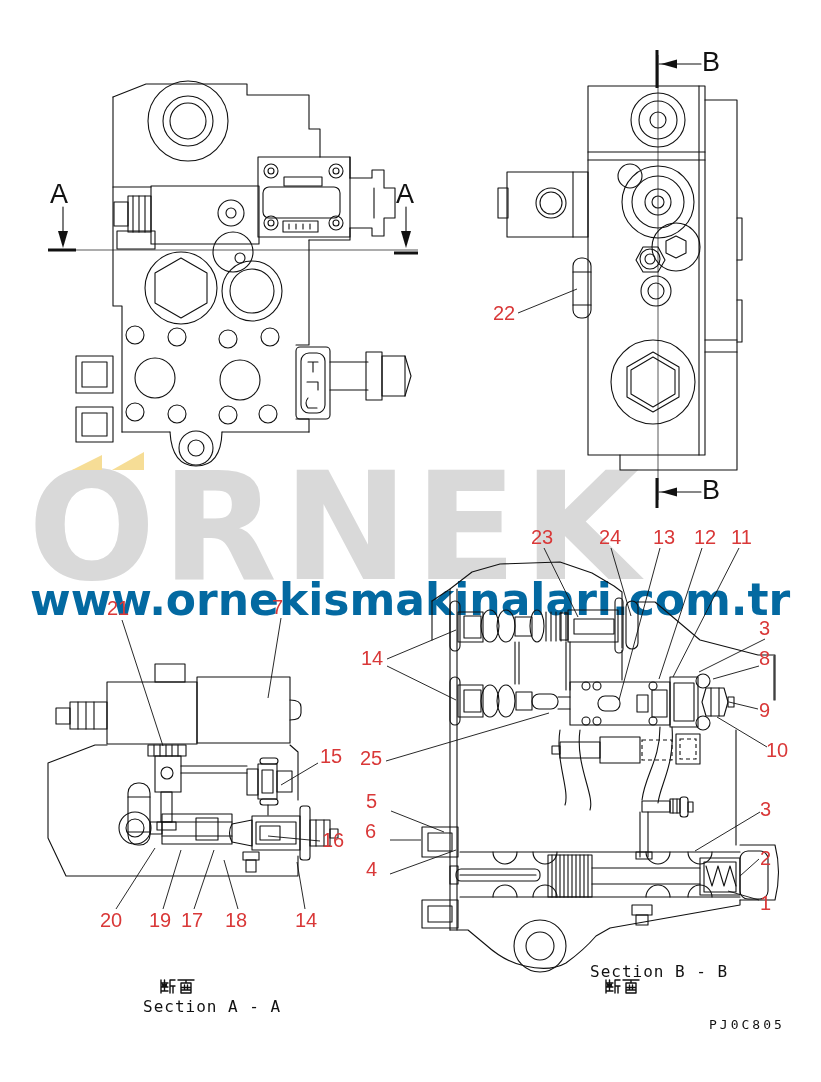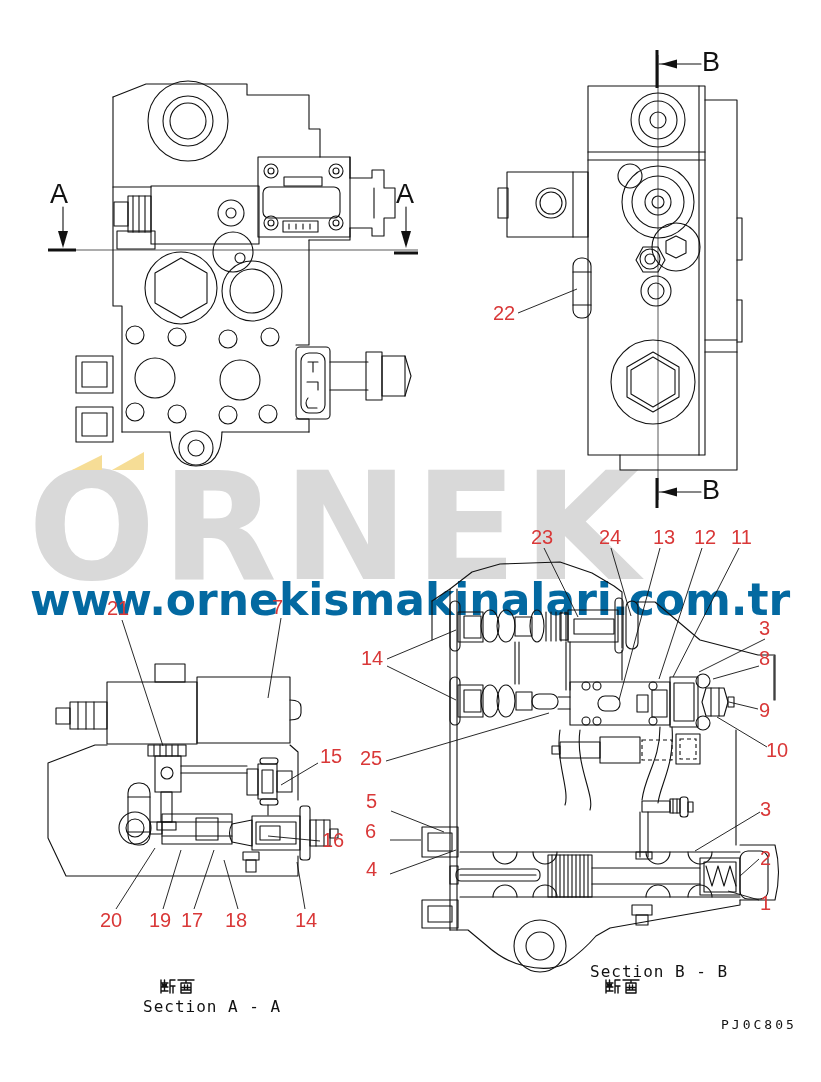--- a/index.html
+++ b/index.html
@@ -23,21 +23,21 @@
   .fillb{fill:#111;stroke:none;}
   .dash{stroke:#111;stroke-width:1.1;fill:none;stroke-dasharray:4 3;}
   .kanji{stroke:#111;stroke-width:1.4;fill:none;stroke-linecap:round;}
   text.callout{font-family:"Liberation Sans",sans-serif;font-size:20px;fill:#d93838;}
   text.marker{font-family:"Liberation Sans",sans-serif;font-size:27px;fill:#111;}
   polyline.leader{stroke:#111;stroke-width:0.9;fill:none;}
   
   .seclabel{position:absolute;font-family:"DejaVu Sans Mono",monospace;font-size:16px;
             color:#111;letter-spacing:1px;white-space:pre;}
   .code{position:absolute;font-family:"DejaVu Sans Mono",monospace;font-size:13px;
-        color:#111;letter-spacing:3px;white-space:pre;margin-left:12px;}
+        color:#111;letter-spacing:3px;white-space:pre;}
 </style>
 </head>
 <body>
 
 <div id="stage">
 
   <div class="wm-brand">ORNEK</div>
   <div class="wm-tri t1" style="background: rgb(246, 221, 150);"></div>
   <div class="wm-tri t2" style="background: rgb(246, 221, 150);"></div>
   <div class="wm-url">www.ornekismakinalari.com.tr</div>

